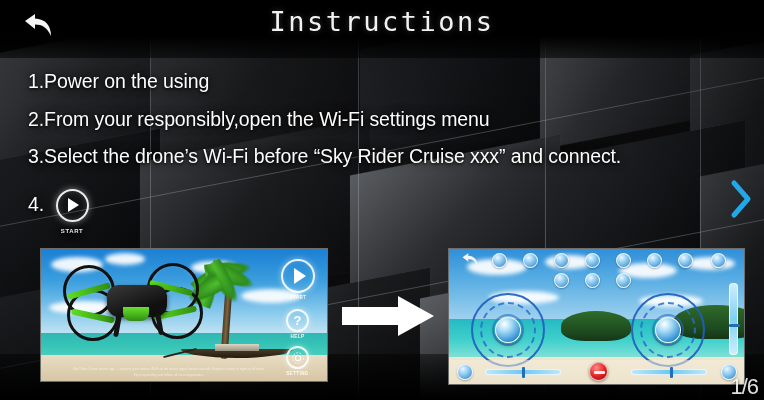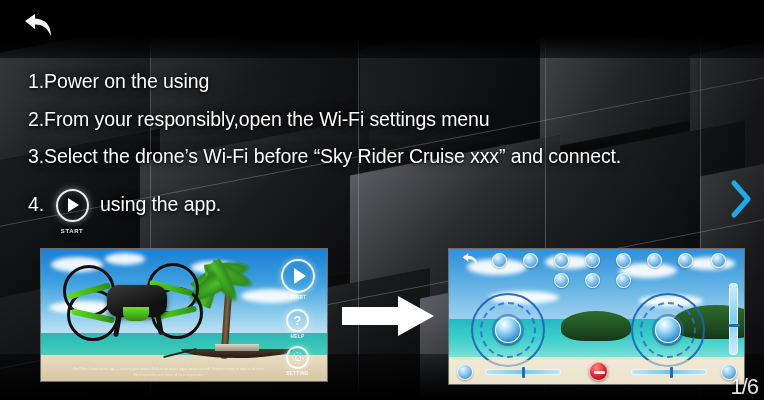--- a/index.html
+++ b/index.html
@@ -331,20 +331,21 @@
     <div class="topfade"></div>
     <div class="botfade"></div>
   </div>
 
   <div class="header">
     <div class="back-btn">
       <svg width="34" height="28" viewBox="0 0 34 28">
         <path d="M4 9 L14 2 L14 6.5 C24 7 30 13 30 24 C26 15 21 12.5 14 12.5 L14 17 Z" fill="#f5f5f5"></path>
       </svg>
     </div>
+    <div class="title">Instructions</div>
   </div>
 
   <div class="steps">
 
     <div class="step s1">
       <span>1.</span>
       <span>Power on the using</span>
     </div>
 
     <div class="step s2">
@@ -358,21 +359,20 @@
     </div>
 
     <div class="step s4">
       <span>4.</span>
       <span class="inline-start">
         <span class="ring">
           <span class="tri"></span>
         </span>
         <span class="cap">START</span>
       </span>
-      <span>using the app.</span>
     </div>
   </div>
 
   <div class="next-chevron">
     <svg width="24" height="40" viewBox="0 0 24 40">
       <polyline points="5,4 19,20 5,36" fill="none" stroke="#22a8e8" stroke-width="5" stroke-linecap="round" stroke-linejoin="round"></polyline>
     </svg>
   </div>
 
   <div class="panel panel-left">

